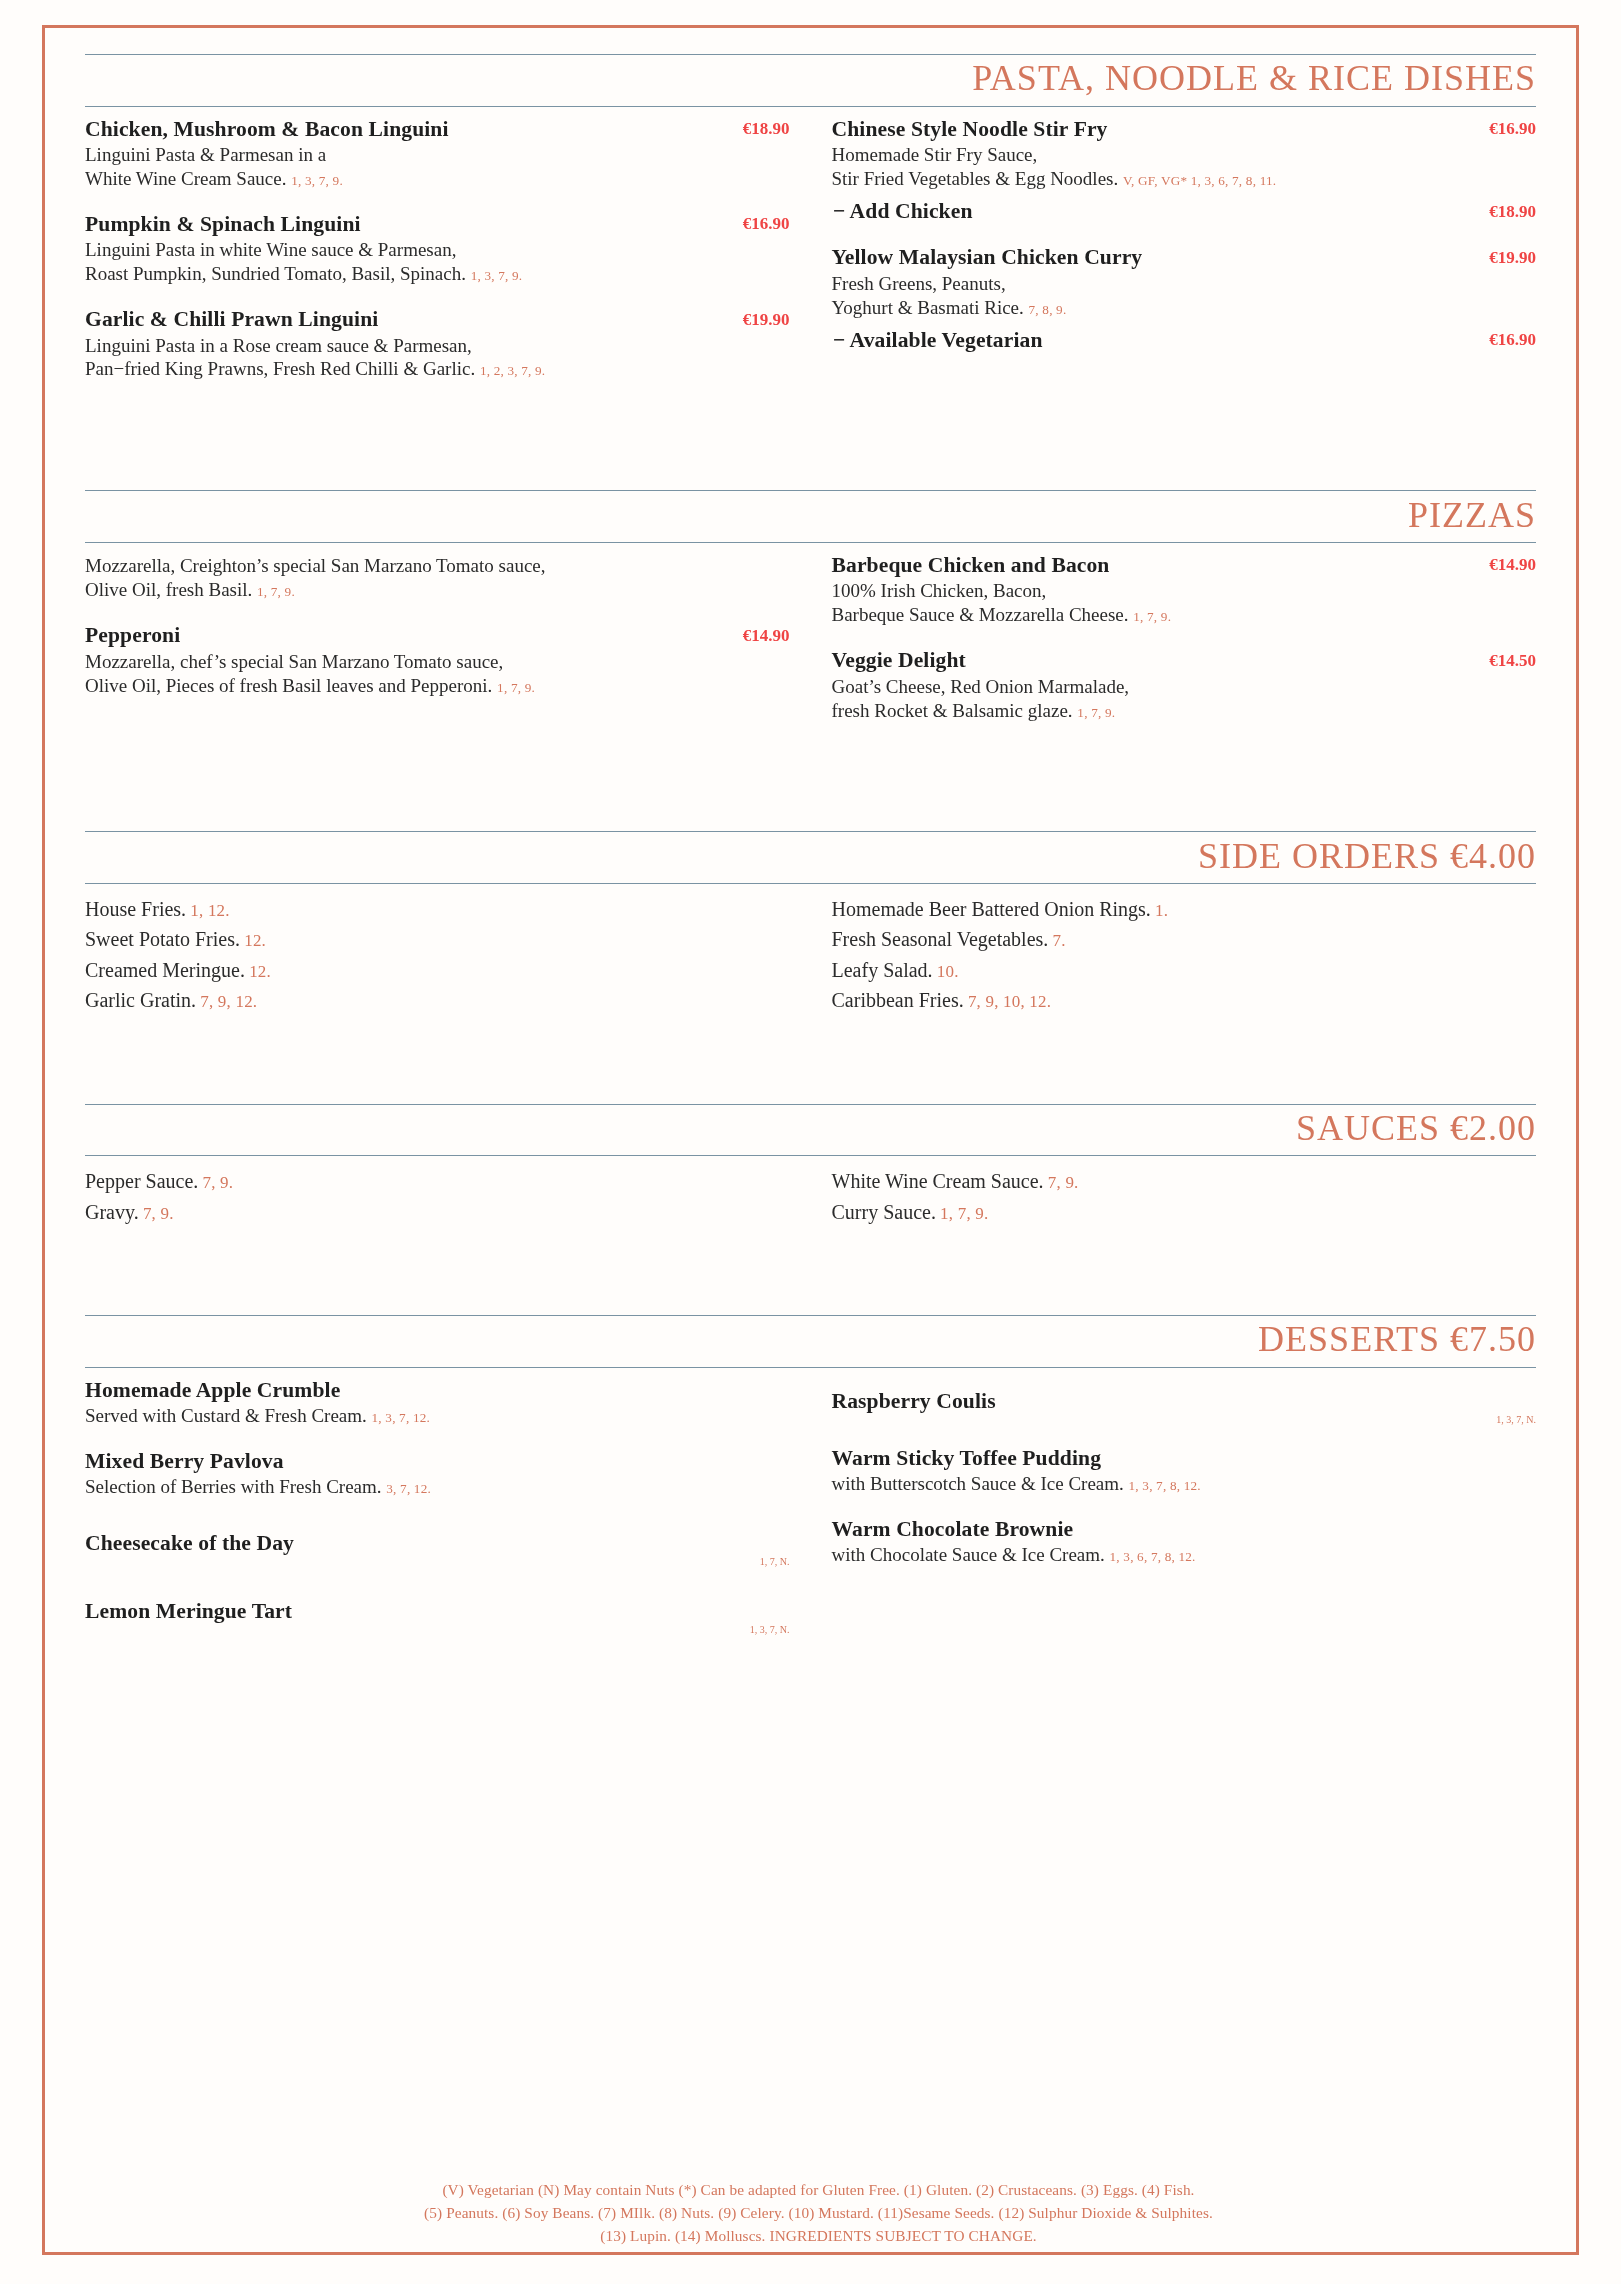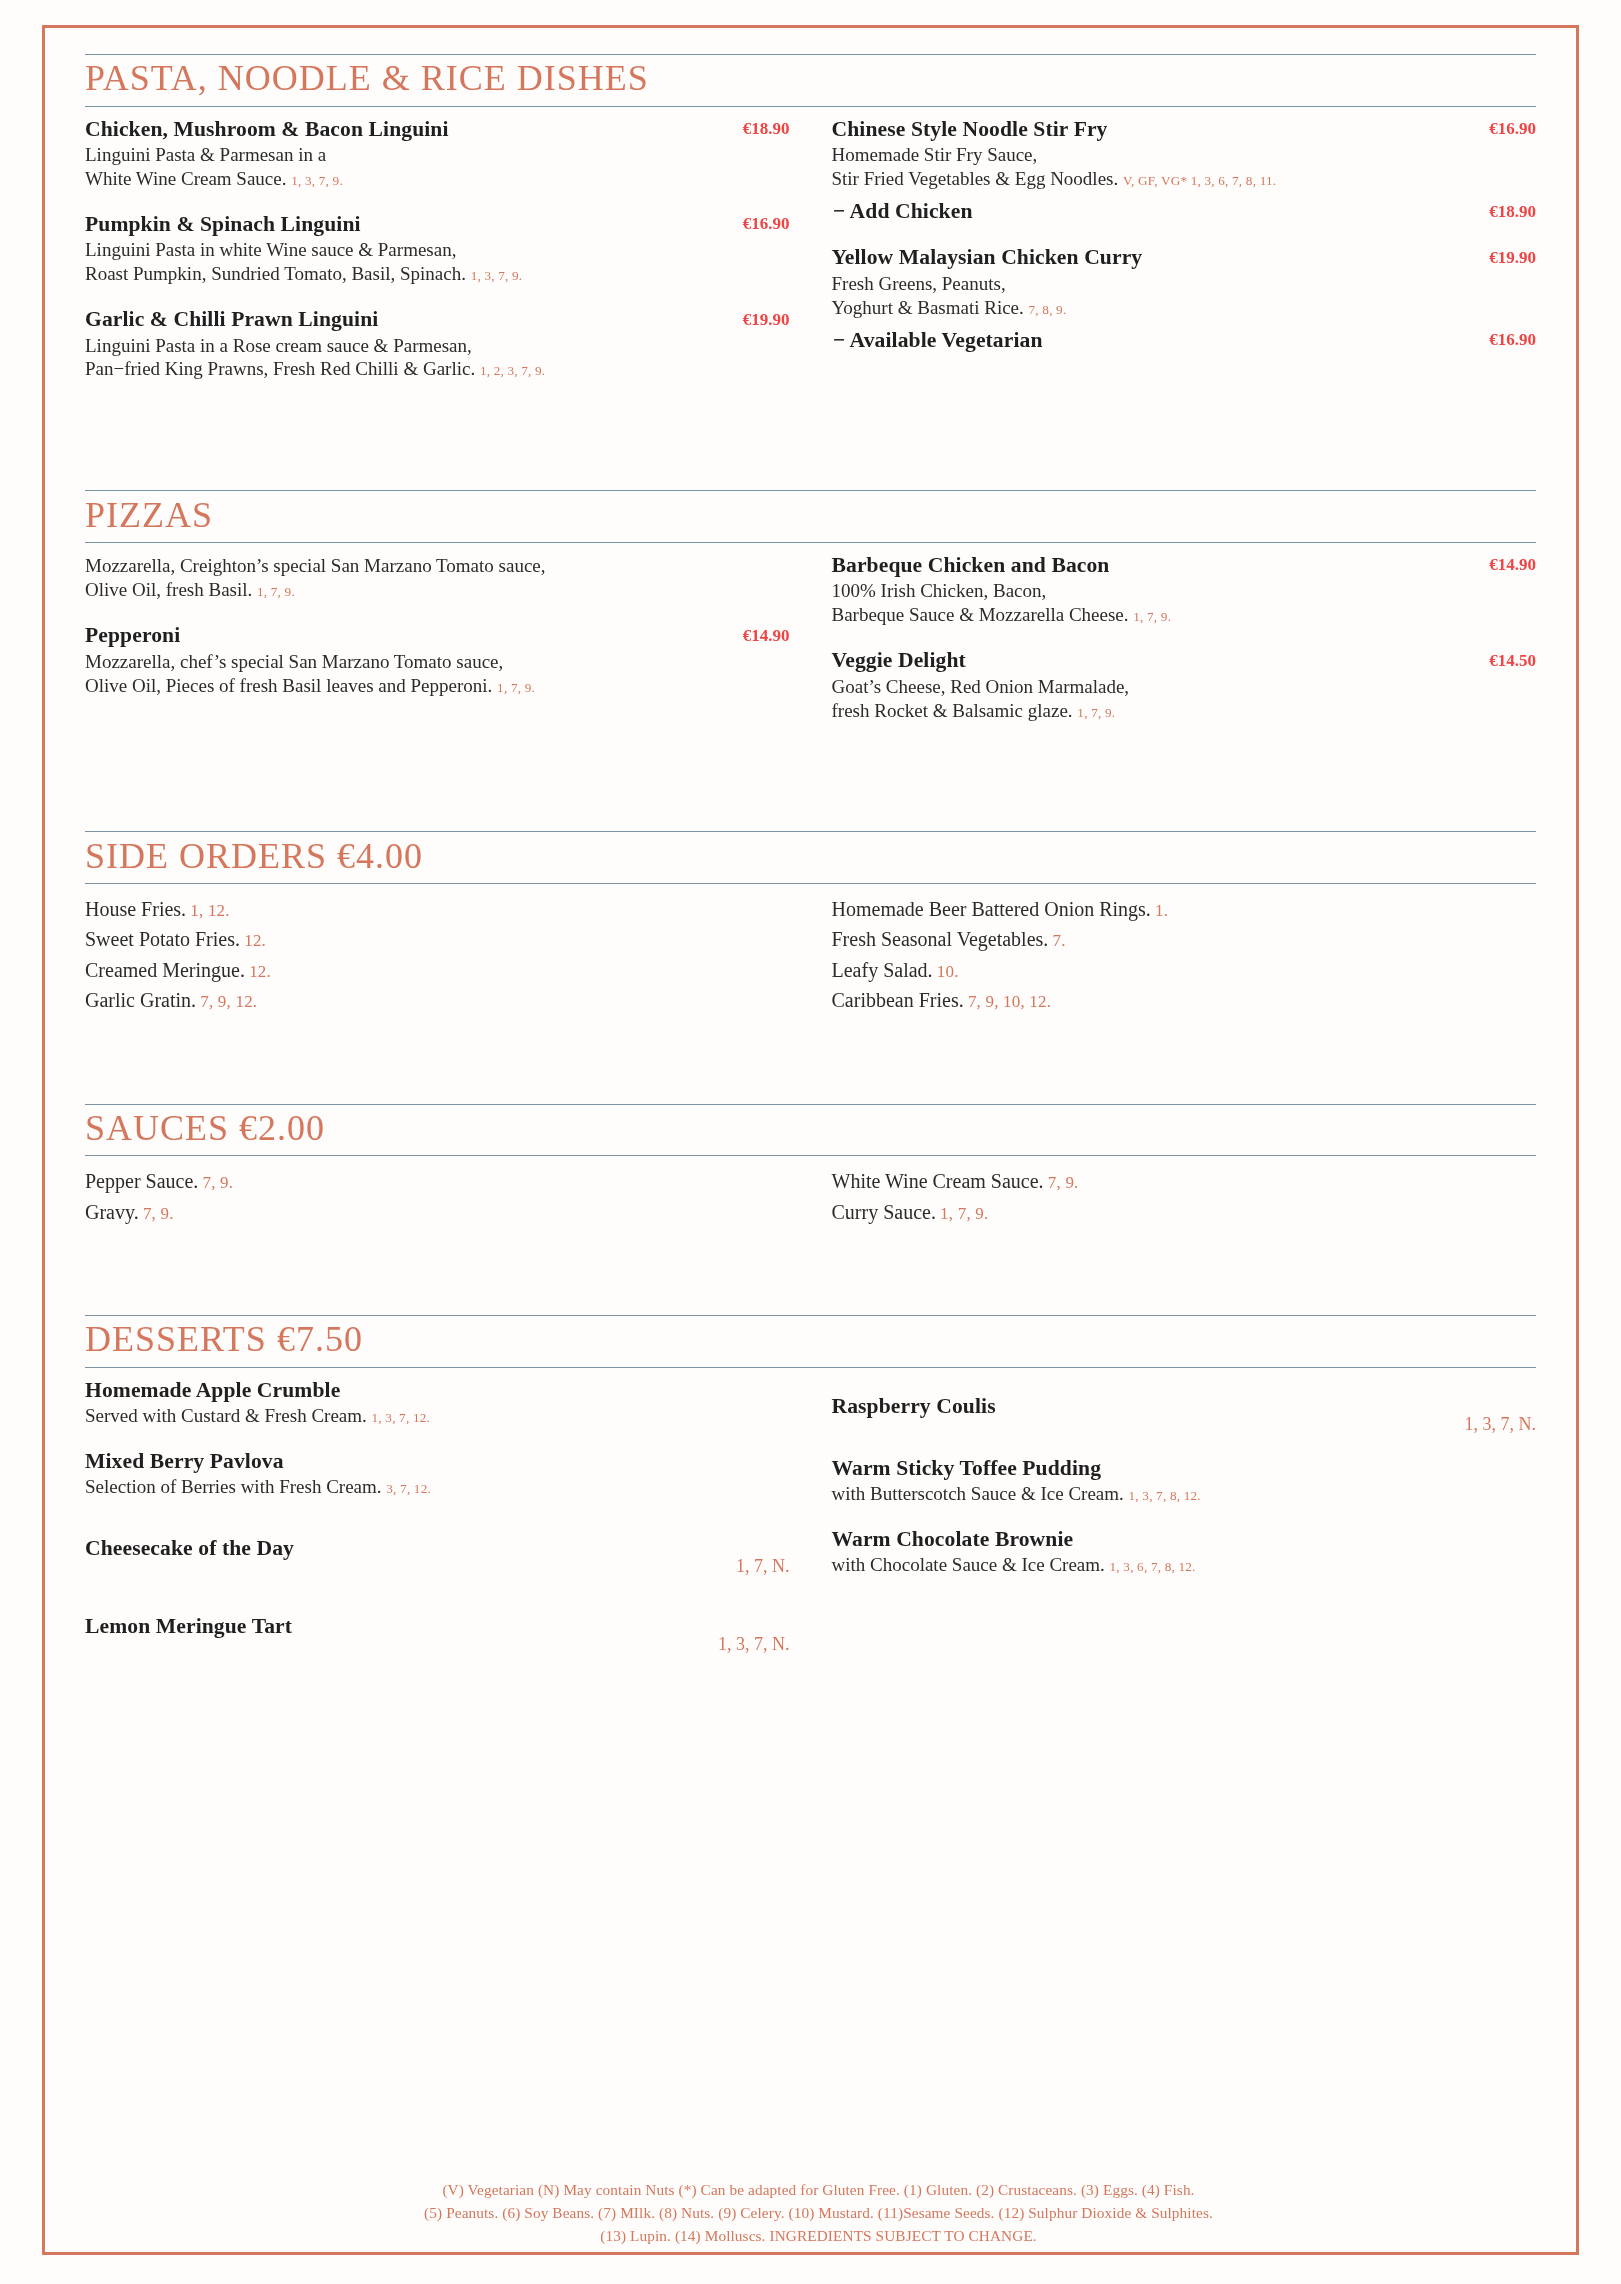--- a/index.html
+++ b/index.html
@@ -39,21 +39,21 @@
     bottom: 42px;
   }
 
   
   .section {
     margin-bottom: 7px;
   }
   .section-head {
     border-top: 1.4px solid #7a93a3;
     border-bottom: 1.4px solid #7a93a3;
-    text-align: left;
+    text-align: right;
     padding: 4.2px 0 7px;
     margin-bottom: 9.8px;
   }
   .section-head .title {
     font-family: "Liberation Serif", serif;
     font-size: 36px;
     letter-spacing: 1px;
     color: #d4775d;
     line-height: 1.1;
     font-weight: 400;
@@ -104,21 +104,21 @@
     color: #2b2b2b;
     margin-top: 1.4px;
   }
   .allerg {
     font-size: 13.2px;
     color: #d4775d;
     letter-spacing: 0.2px;
     white-space: nowrap;
   }
   .name-allerg {
-    font-size: 18px;
+    font-size: 10px;
     color: #d4775d;
     font-weight: normal;
     margin-left: 7px;
     margin-top: 36px;
   }
 
   
   .list-line {
     font-family: "Liberation Serif", serif;
     font-size: 20px;

